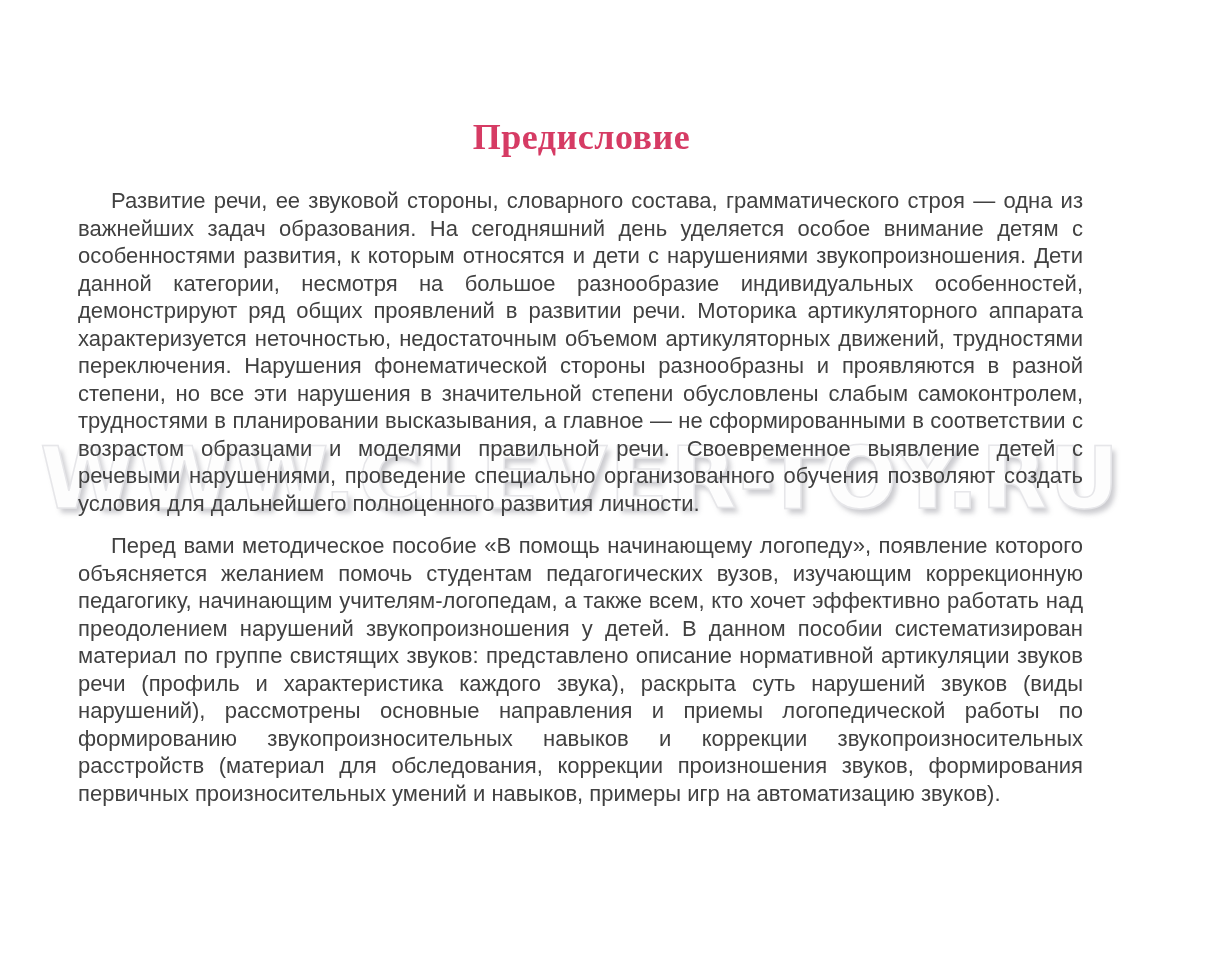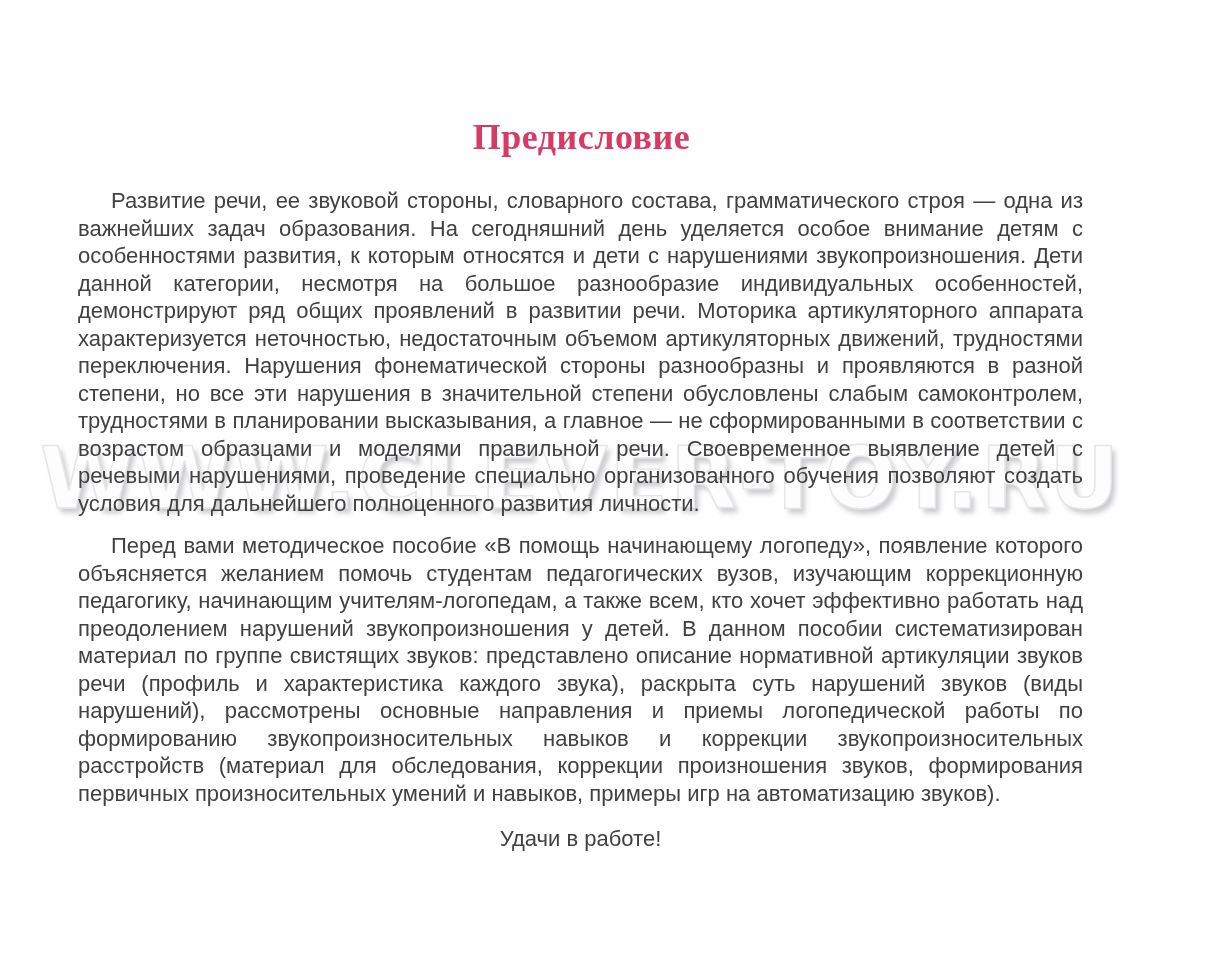--- a/index.html
+++ b/index.html
@@ -81,15 +81,14 @@
 <div class="page">
   <h1 class="title">Предисловие</h1>
 
   <div class="content">
     <div class="watermark">WWW.CLEVER-TOY.RU</div>
 
     <p class="para">Развитие речи, ее звуковой стороны, словарного состава, грамматического строя — одна из важнейших задач образования. На сегодняшний день уделяется особое внимание детям с особенностями развития, к которым относятся и дети с нарушениями звукопроизношения. Дети данной категории, несмотря на большое разнообразие индивидуальных особенностей, демонстрируют ряд общих проявлений в развитии речи. Моторика артикуляторного аппарата характеризуется неточностью, недостаточным объемом артикуляторных движений, трудностями переключения. Нарушения фонематической стороны разнообразны и проявляются в разной степени, но все эти нарушения в значительной степени обусловлены слабым самоконтролем, трудностями в планировании высказывания, а главное — не сформированными в соответствии с возрастом образцами и моделями правильной речи. Своевременное выявление детей с речевыми нарушениями, проведение специально организованного обучения позволяют создать условия для дальнейшего полноценного развития личности.</p>
 
     <p class="para">Перед вами методическое пособие «В помощь начинающему логопеду», появление которого объясняется желанием помочь студентам педагогических вузов, изучающим коррекционную педагогику, начинающим учителям-логопедам, а также всем, кто хочет эффективно работать над преодолением нарушений звукопроизношения у детей. В данном пособии систематизирован материал по группе свистящих звуков: представлено описание нормативной артикуляции звуков речи (профиль и характеристика каждого звука), раскрыта суть нарушений звуков (виды нарушений), рассмотрены основные направления и приемы логопедической работы по формированию звукопроизносительных навыков и коррекции звукопроизносительных расстройств (материал для обследования, коррекции произношения звуков, формирования первичных произносительных умений и навыков, примеры игр на автоматизацию звуков).</p>
 
-    <p class="closing">Удачи в работе!</p>
   </div>
 </div>
 
 </body></html>

